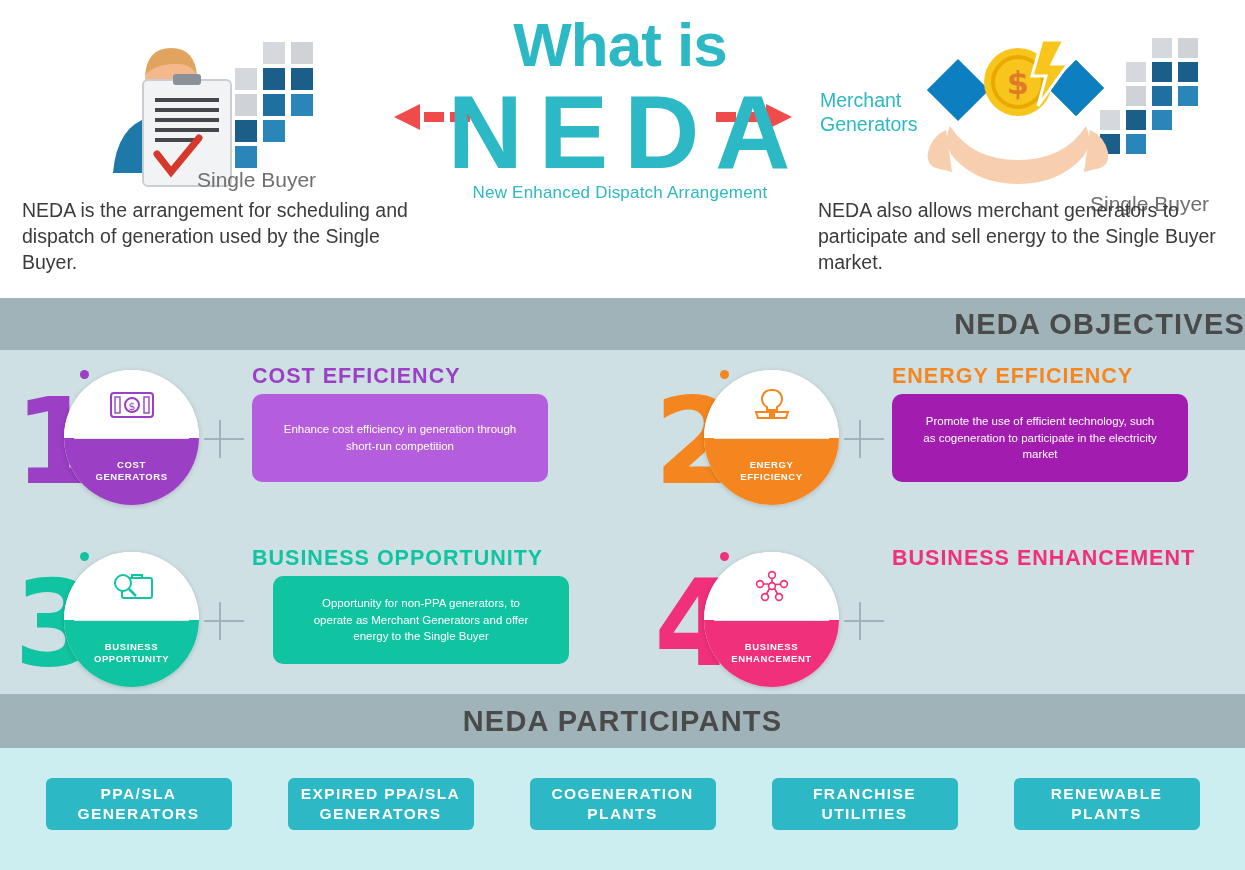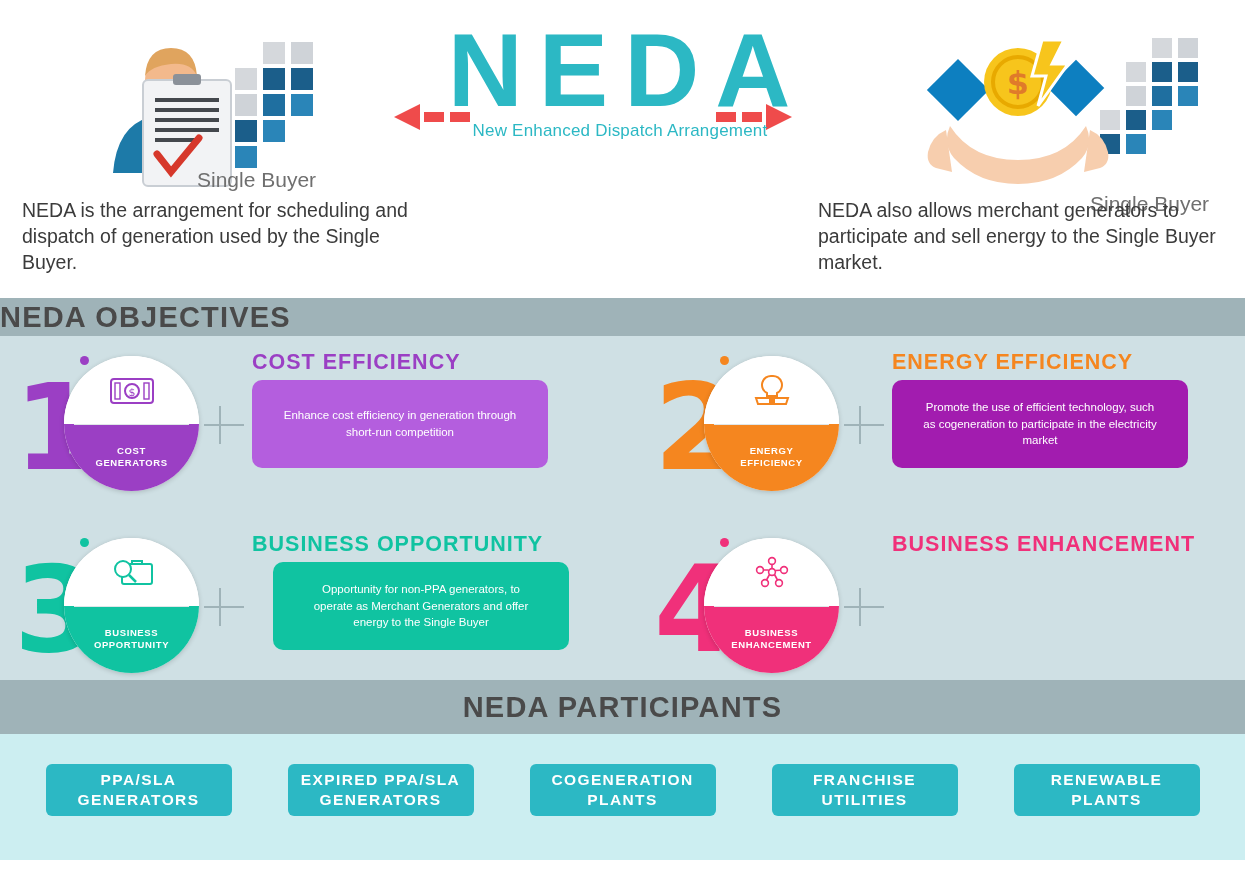--- a/index.html
+++ b/index.html
@@ -96,25 +96,25 @@
     position: absolute;
     left: 820px; top: 88px;
     font-size: 19.5px;
     line-height: 1.25;
     color: #2cb8c4;
     width: 120px;
   }
 
   
   .band-objectives {
-    height: 38px;
+    height: 52px;
     background: #9fb3b8;
     display: flex;
     align-items: center;
-    justify-content: flex-start;
+    justify-content: flex-end;
   }
   .band-objectives .band-title {
     font-size: 29px;
     font-weight: bold;
     color: #4a4a4a;
     letter-spacing: 1.2px;
   }
 
   .objectives {
     position: relative;
@@ -306,24 +306,27 @@
   </div>
   <div class="arrow right">
     <svg width="112" height="26" viewBox="0 0 112 26">
       <rect x="36" y="8" width="20" height="10" fill="#ef4b4b"></rect>
       <rect x="62" y="8" width="20" height="10" fill="#ef4b4b"></rect>
       <path d="M112 13 L86 0 L86 26 Z" fill="#ef4b4b"></path>
     </svg>
   </div>
 
   <div class="title-block">
+    <div class="title-what">What is</div>
     <div class="title-neda">NEDA</div>
     <div class="title-sub">New Enhanced Dispatch Arrangement</div>
   </div>
 
+  <div class="merchant-label" style="white-space:pre-line;">Merchant
+Generators</div>
 
   <div class="illus-right">
     <svg width="330" height="158" viewBox="0 0 330 158">
 
       <rect x="252" y="4" width="20" height="20" fill="#d5d8dc"></rect>
       <rect x="278" y="4" width="20" height="20" fill="#cfd3d8"></rect>
       <rect x="226" y="28" width="20" height="20" fill="#d5d8dc"></rect>
       <rect x="252" y="28" width="20" height="20" fill="#1b5e8a"></rect>
       <rect x="278" y="28" width="20" height="20" fill="#1b5e8a"></rect>
       <rect x="226" y="52" width="20" height="20" fill="#cfd3d8"></rect>

